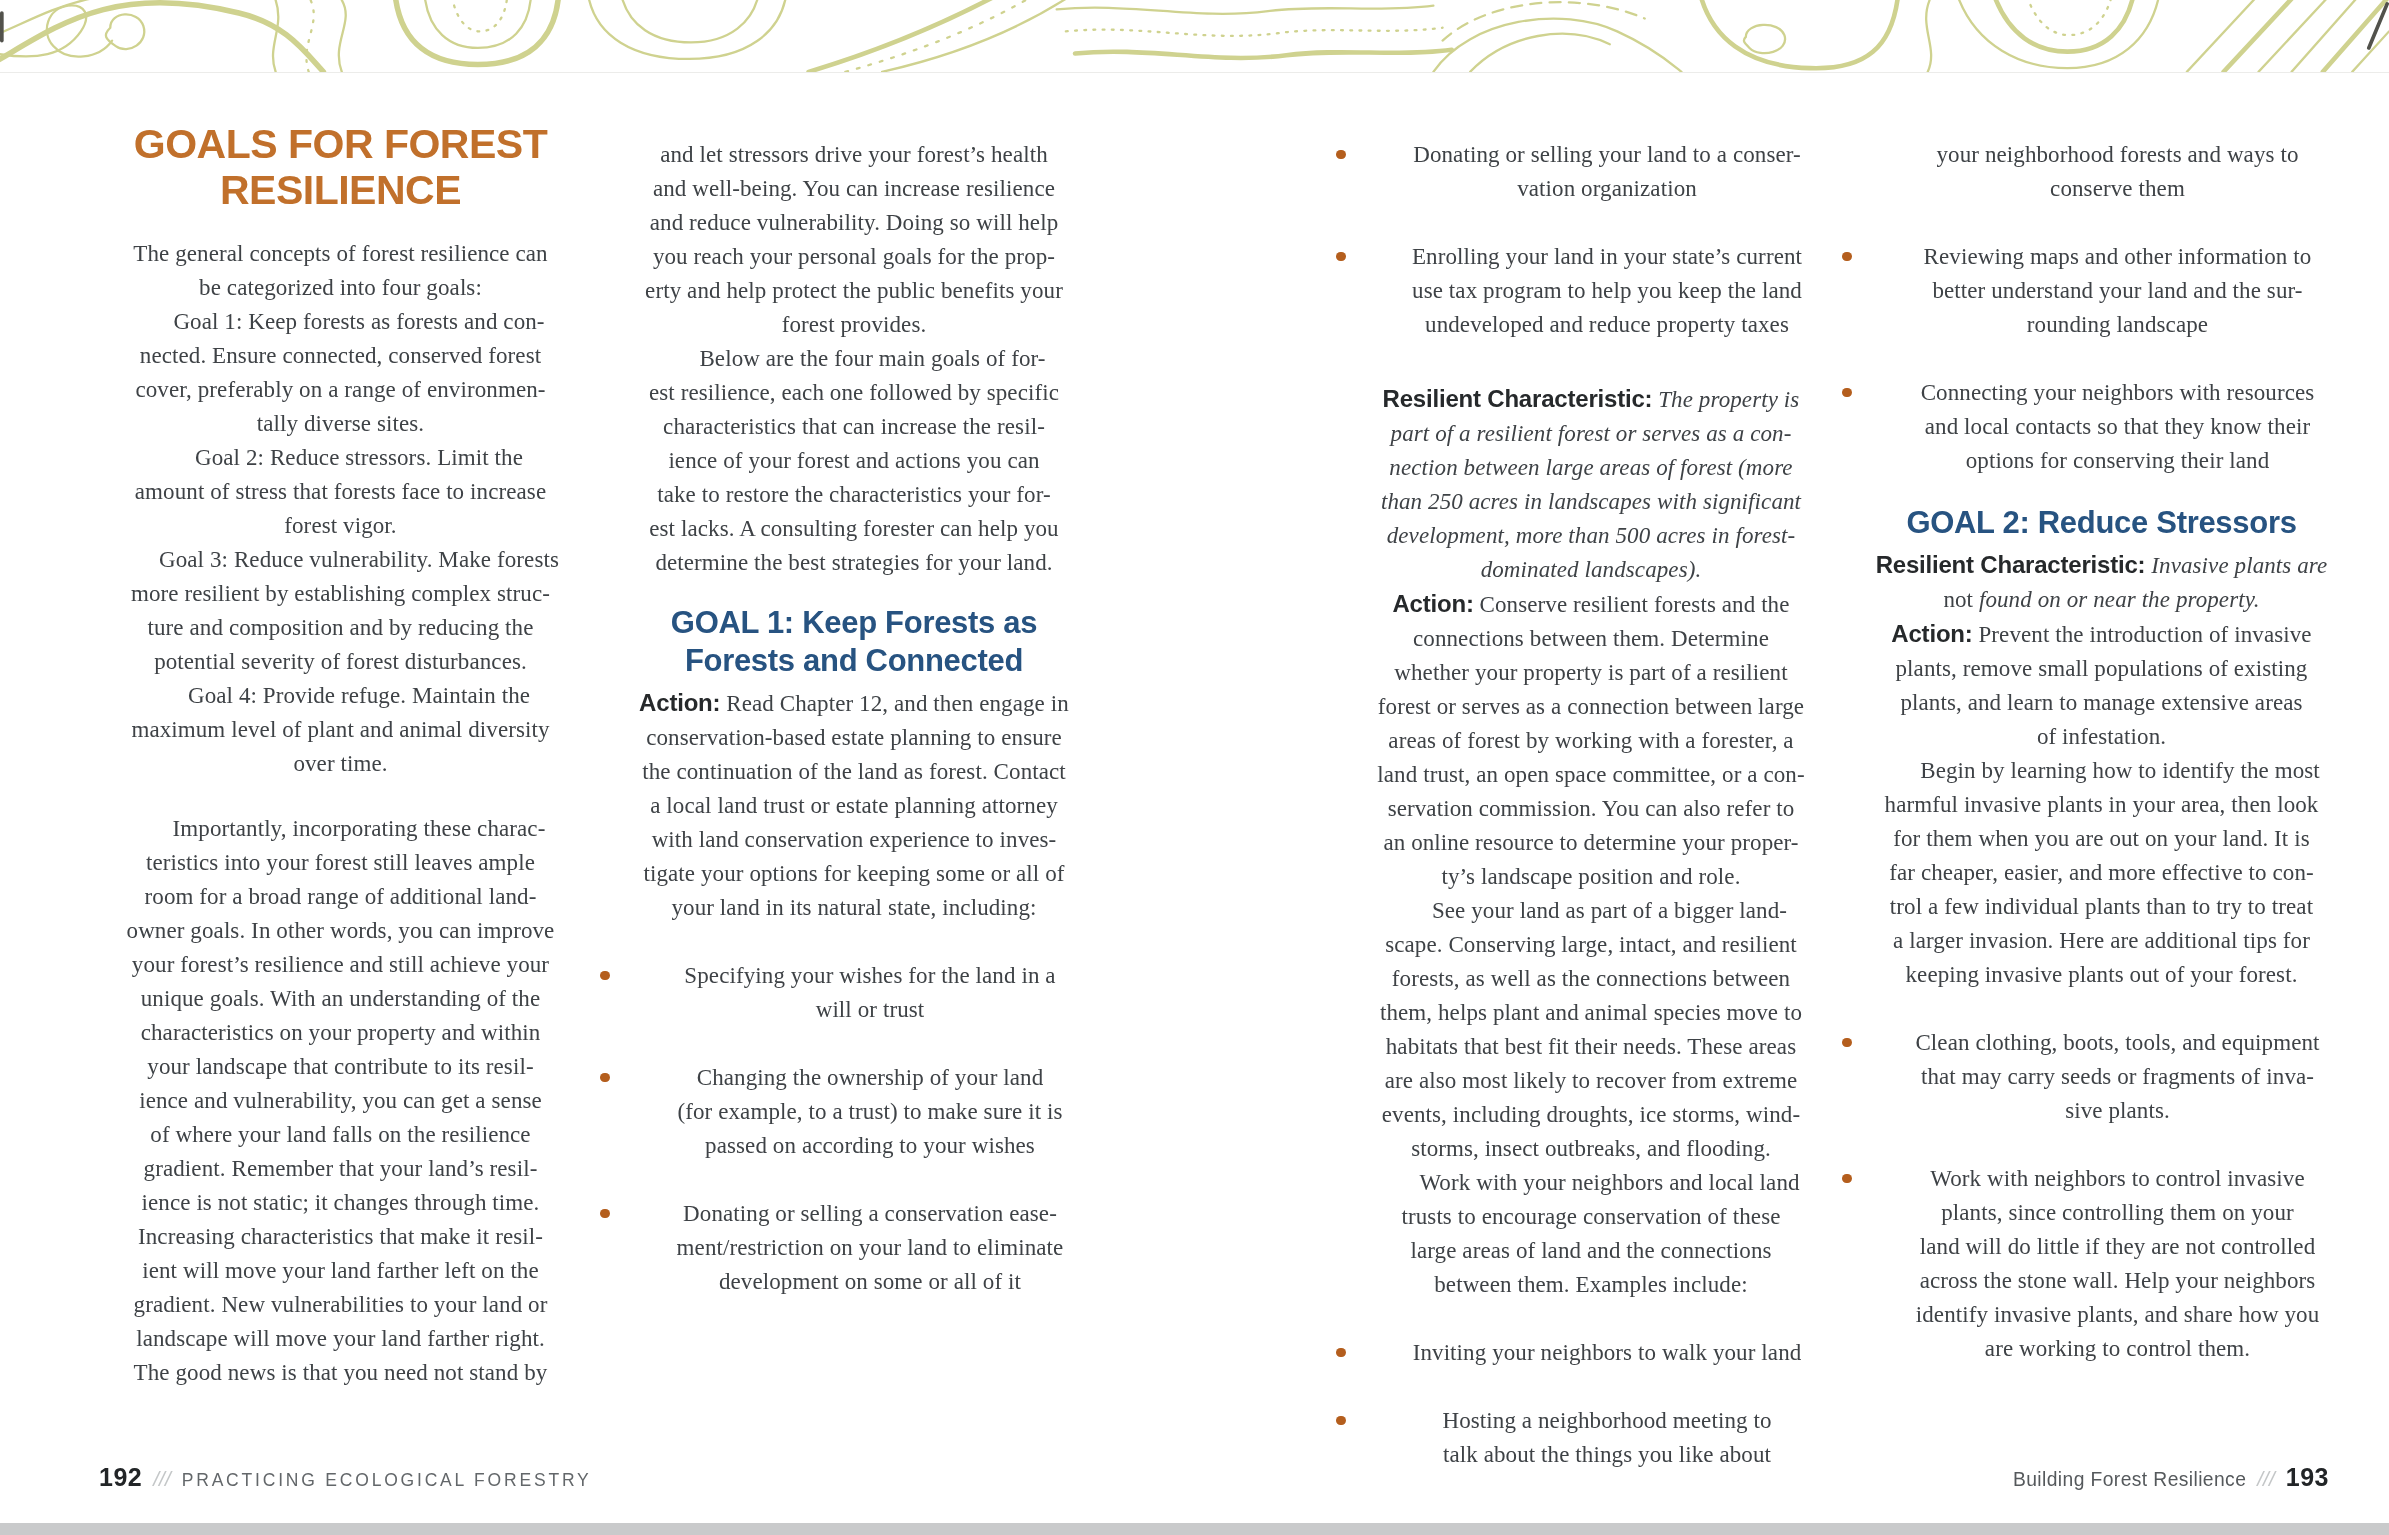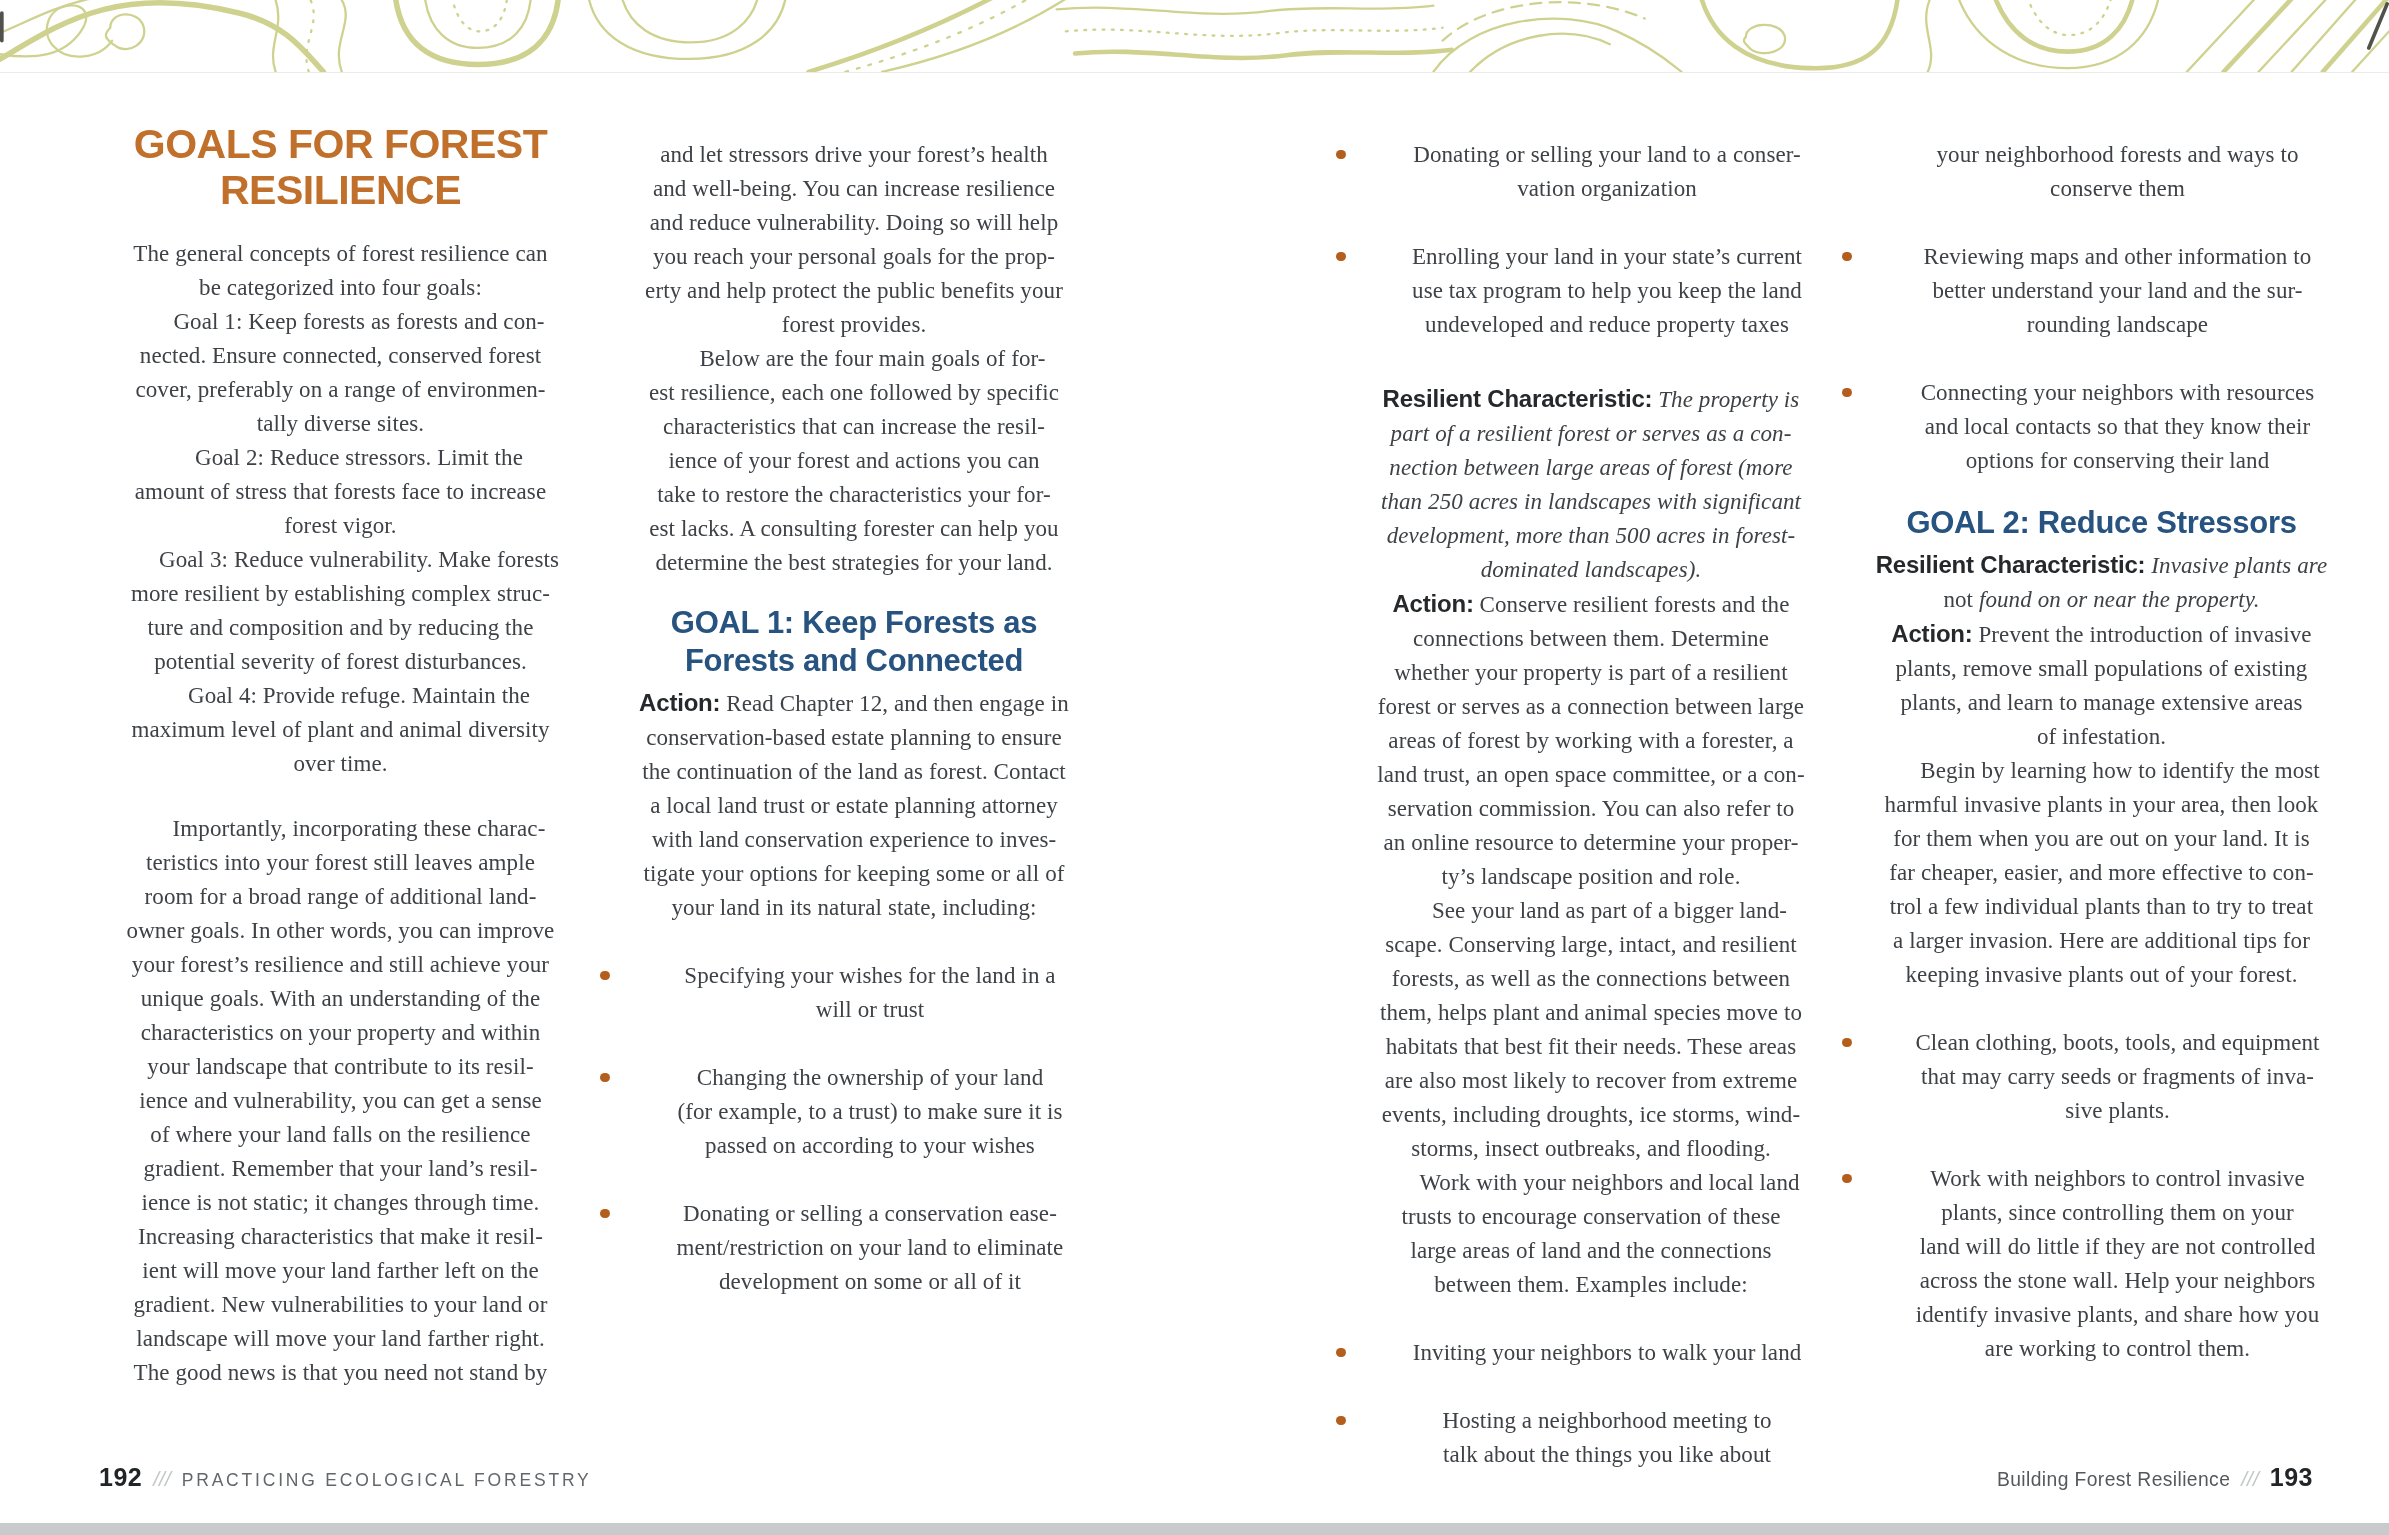--- a/index.html
+++ b/index.html
@@ -46,21 +46,21 @@
   }
   ul.bullets li.first{margin-top:0;}
   .bullet-text{white-space:pre-line;}
   .dot{
     position:absolute;left:6.4px;top:12px;width:9.2px;height:9.2px;border-radius:50%;
     background:#B45E1D;
   }
   
   .footer{position:absolute;top:1463px;font-family:"Liberation Sans",sans-serif;white-space:nowrap;}
   .footer-left{left:99px;}
-  .footer-right{right:76px;text-align:center;}
+  .footer-right{right:60px;text-align:center;}
   .pgnum{font-weight:700;font-size:25px;color:#222527;letter-spacing:0.5px;}
   .slashes{font-size:21px;color:#C4C7C8;margin:0 11px;font-style:italic;}
   .book-title{font-size:17.5px;color:#63676A;letter-spacing:2.8px;}
   .chapter-title{font-size:19.3px;color:#55595C;letter-spacing:0.4px;}
   .strip{position:absolute;left:0;top:1523px;width:2389px;height:13px;background:#C9CACB;}
 </style>
 </head>
 <body>
 
 <div class="spread">

